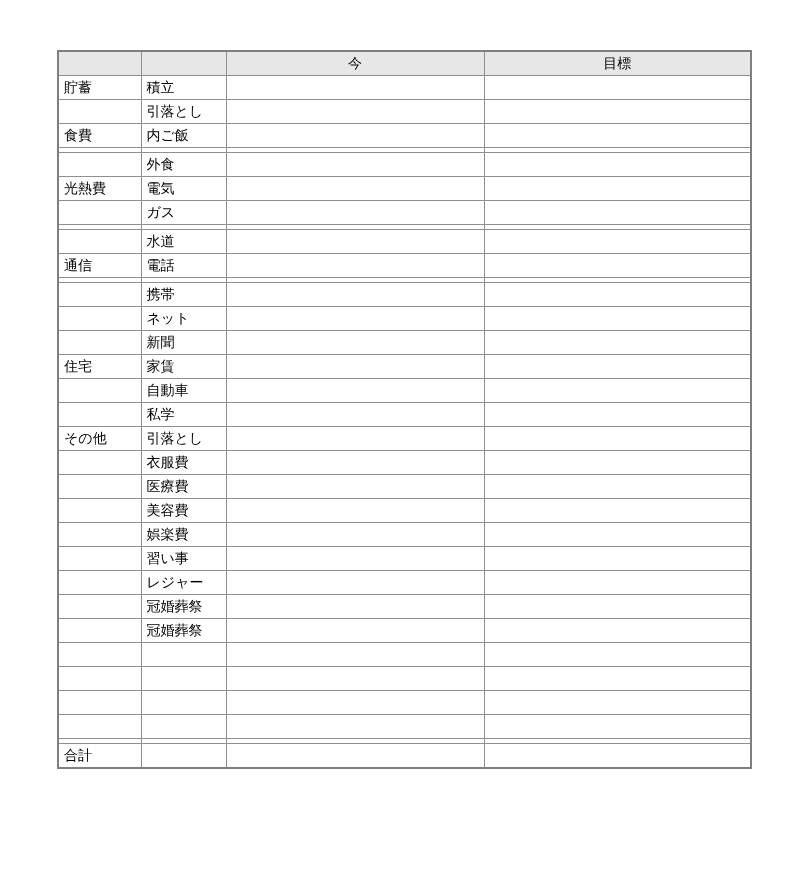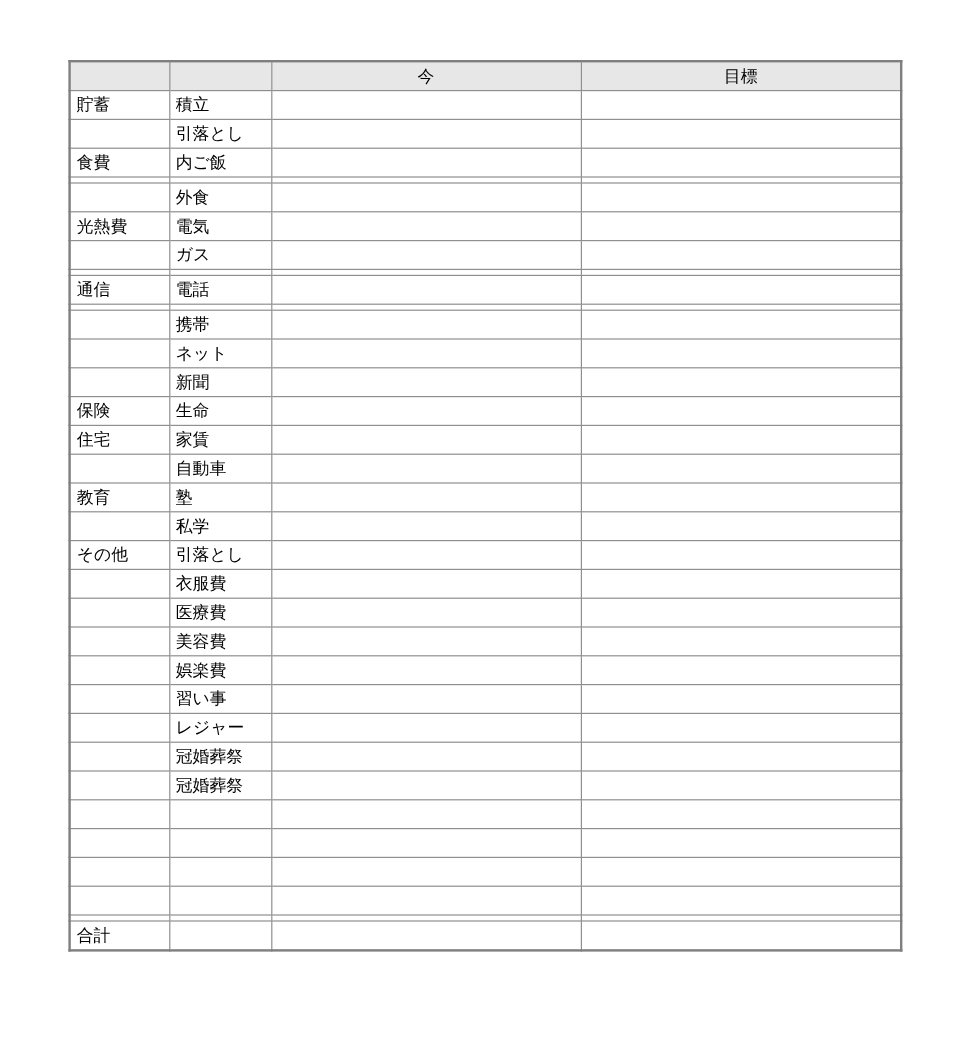--- a/index.html
+++ b/index.html
@@ -120,20 +120,26 @@
           <td class="c3"></td>
           <td class="c4"></td>
         </tr>
         <tr class="spacer">
           <td class="c1"></td>
           <td class="c2"></td>
           <td class="c3"></td>
           <td class="c4"></td>
         </tr>
         <tr>
+          <td class="c1"></td>
+          <td class="c2">水道</td>
+          <td class="c3"></td>
+          <td class="c4"></td>
+        </tr>
+        <tr>
           <td class="c1">通信</td>
           <td class="c2">電話</td>
           <td class="c3"></td>
           <td class="c4"></td>
         </tr>
         <tr class="spacer">
           <td class="c1"></td>
           <td class="c2"></td>
           <td class="c3"></td>
           <td class="c4"></td>
@@ -150,40 +156,28 @@
           <td class="c3"></td>
           <td class="c4"></td>
         </tr>
         <tr>
           <td class="c1"></td>
           <td class="c2">新聞</td>
           <td class="c3"></td>
           <td class="c4"></td>
         </tr>
         <tr>
-          <td class="c1">保険</td>
-          <td class="c2">生命</td>
-          <td class="c3"></td>
-          <td class="c4"></td>
-        </tr>
-        <tr>
           <td class="c1">住宅</td>
           <td class="c2">家賃</td>
           <td class="c3"></td>
           <td class="c4"></td>
         </tr>
         <tr>
           <td class="c1"></td>
           <td class="c2">自動車</td>
-          <td class="c3"></td>
-          <td class="c4"></td>
-        </tr>
-        <tr>
-          <td class="c1">教育</td>
-          <td class="c2">塾</td>
           <td class="c3"></td>
           <td class="c4"></td>
         </tr>
         <tr>
           <td class="c1"></td>
           <td class="c2">私学</td>
           <td class="c3"></td>
           <td class="c4"></td>
         </tr>
         <tr>

